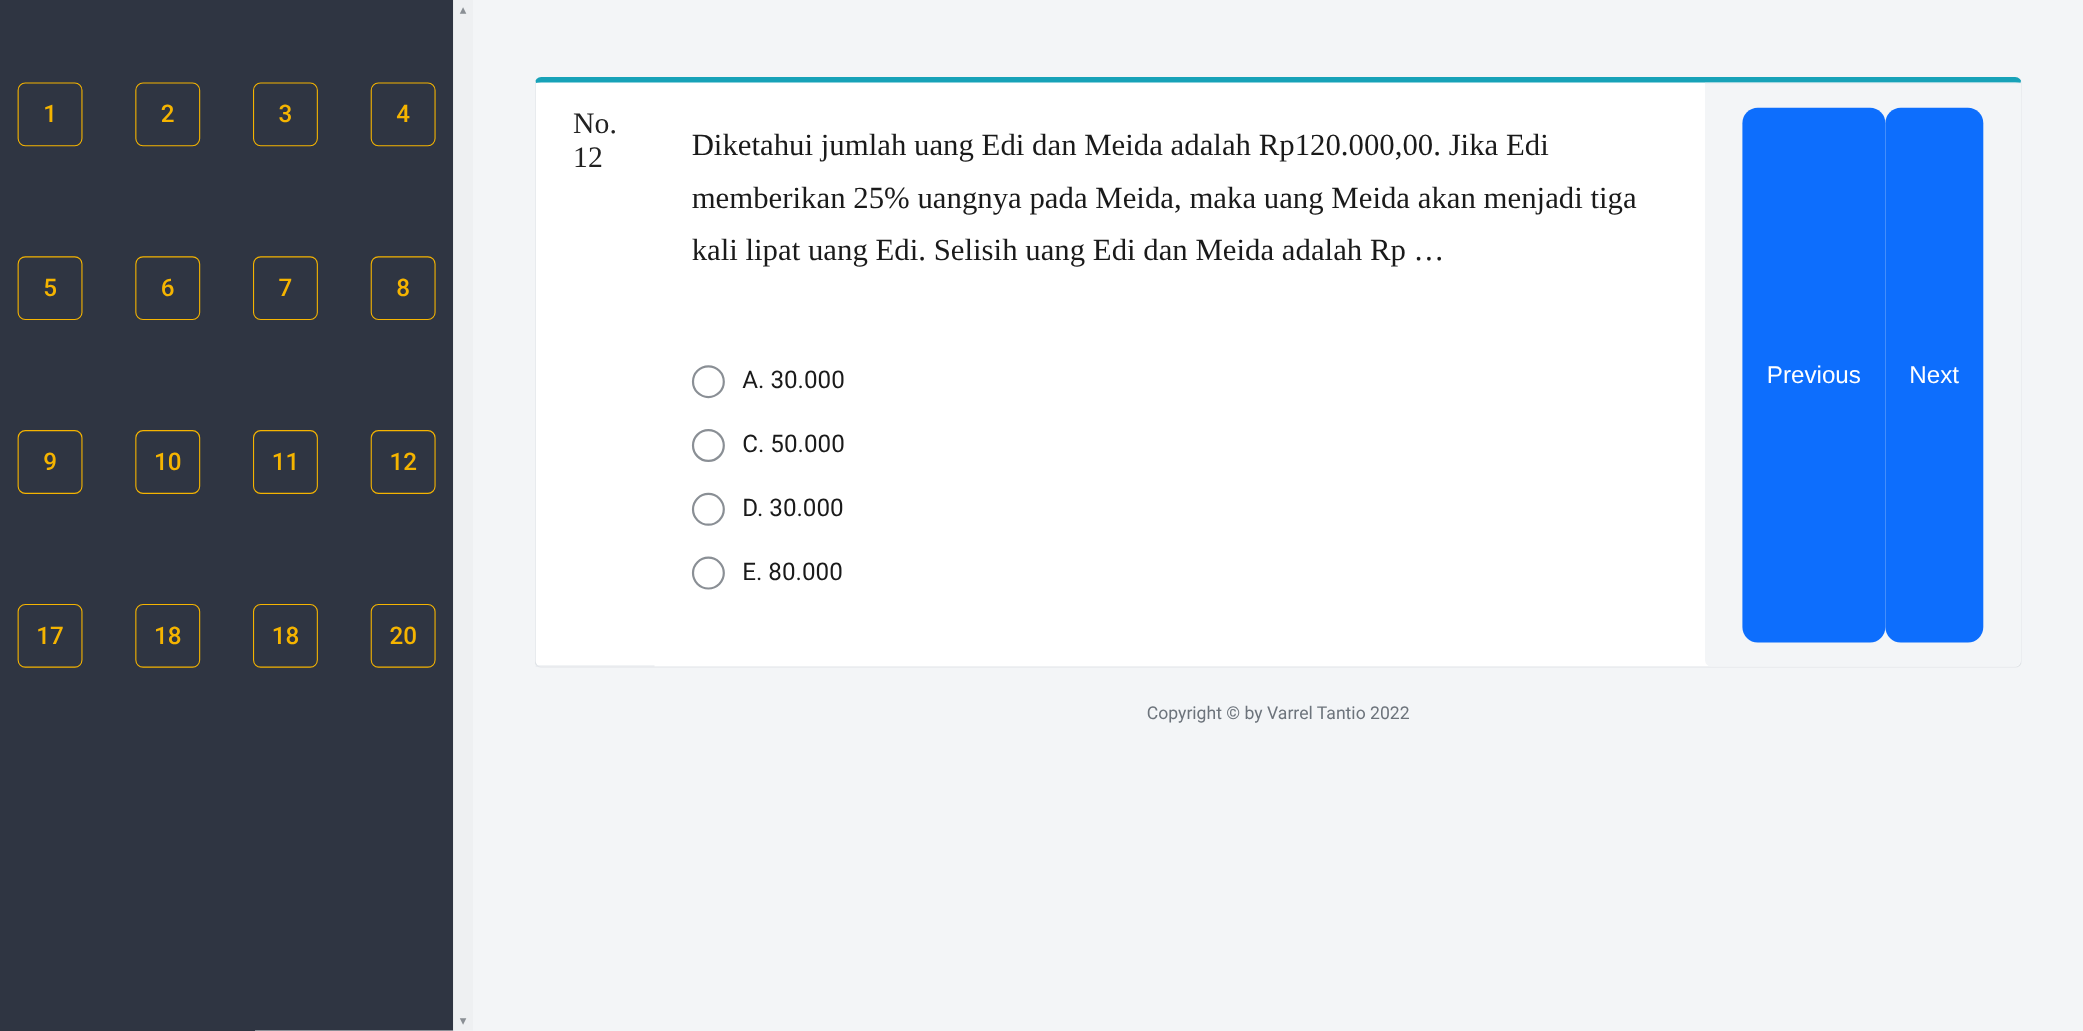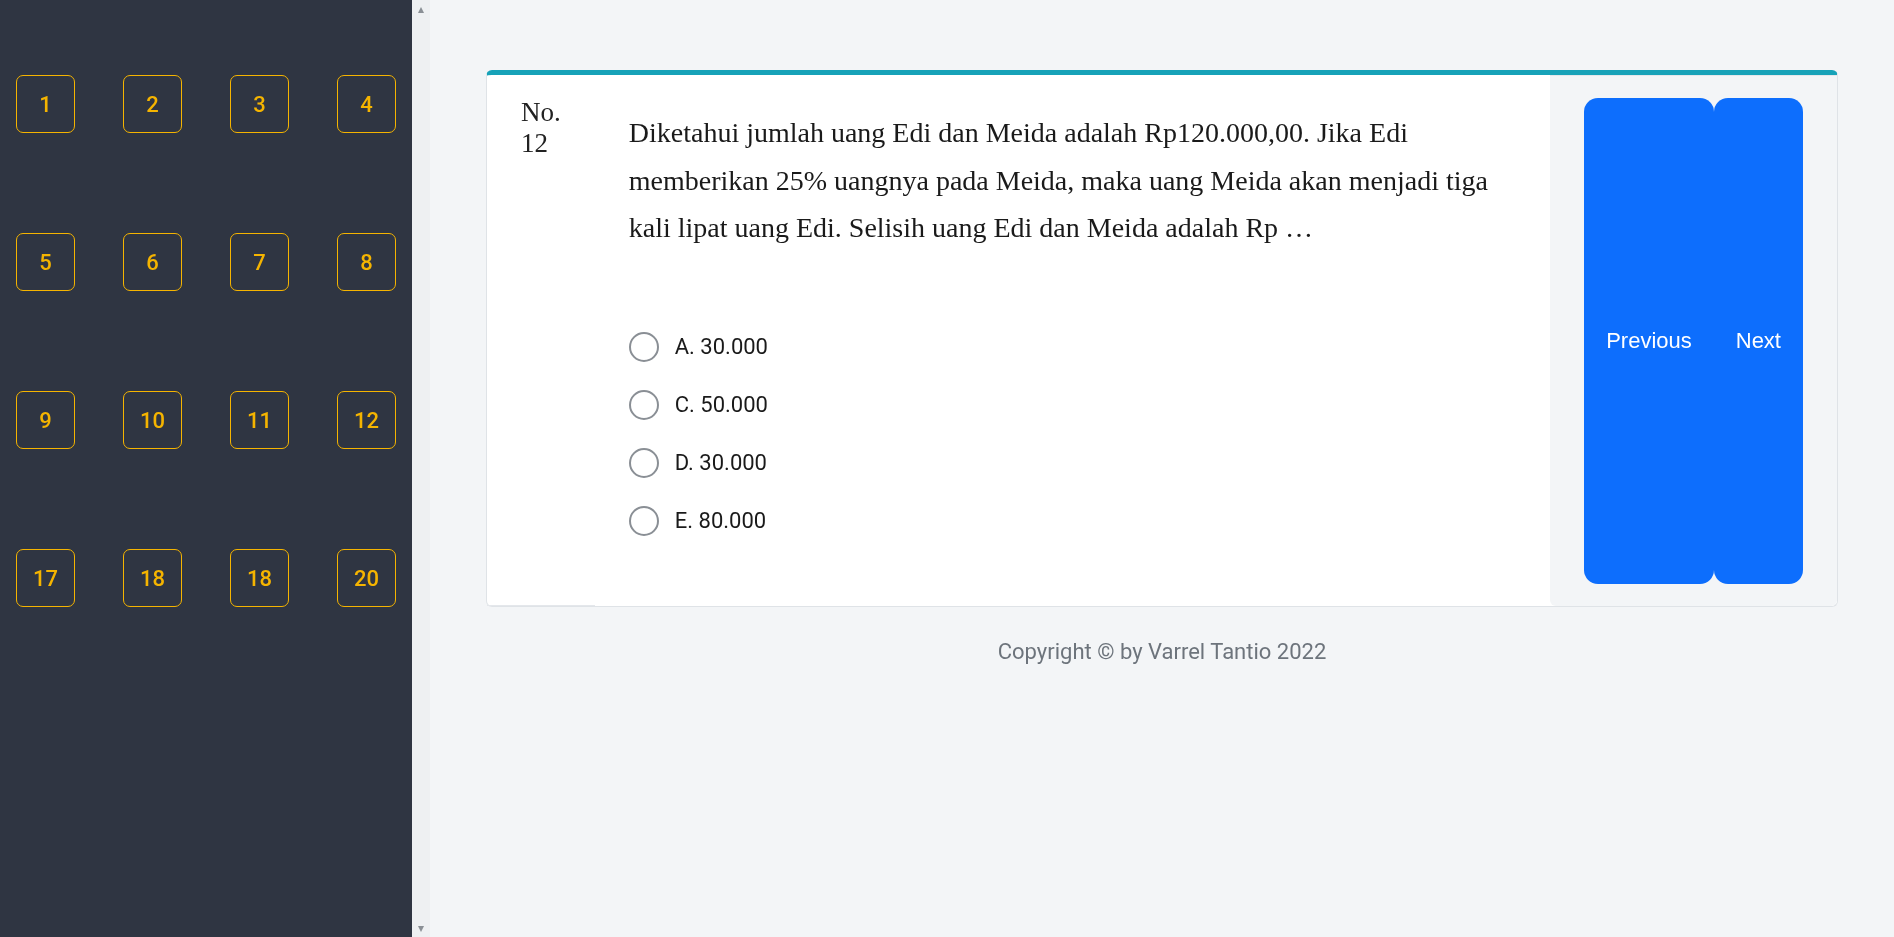--- a/index.html
+++ b/index.html
@@ -134,21 +134,21 @@
     color: #ffffff;
     border: none;
     border-radius: 14px;
     padding: 12px 22px;
     font-size: 22px;
     cursor: pointer;
   }
   .footer {
     text-align: center;
     padding: 32px 0 20px 0;
-    font-size: 22px;
+    font-size: 16px;
     color: #6d747c;
   }
 </style>
 </head>
 <body>
 
 <div class="sidebar">
   <div class="nav-grid">
     <div class="nav-row">
       <div class="nav-cell">1</div>

